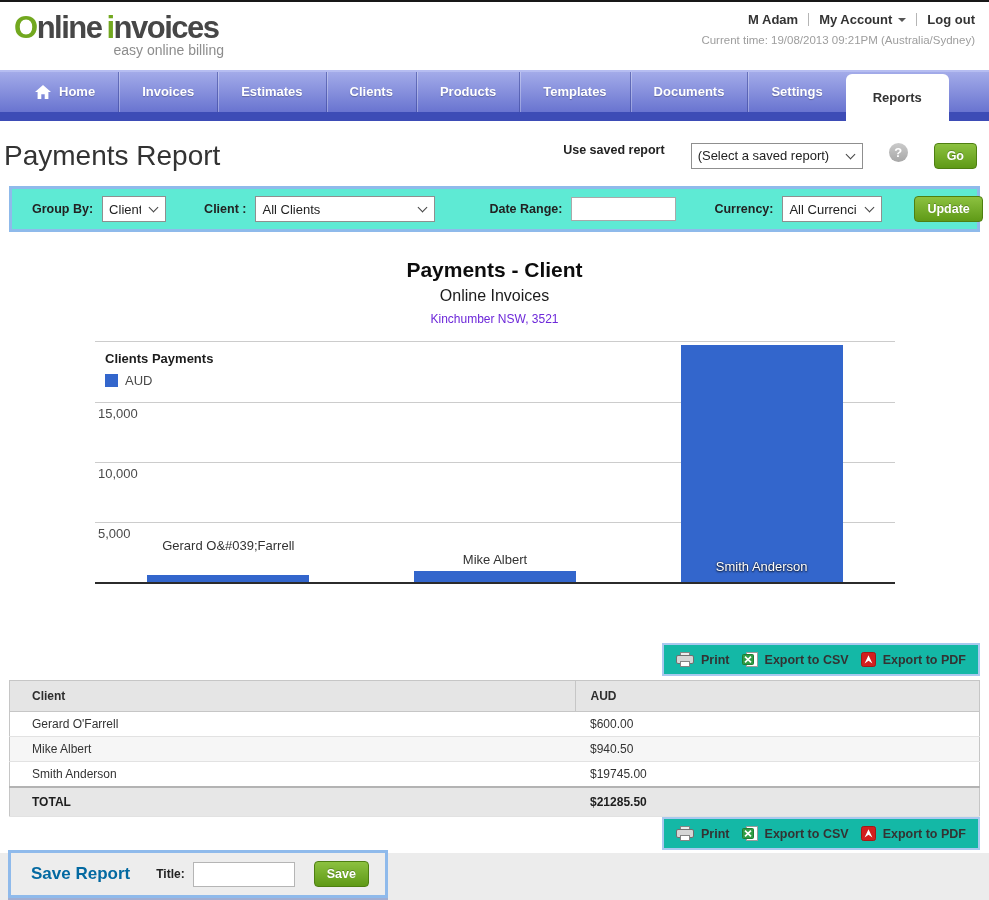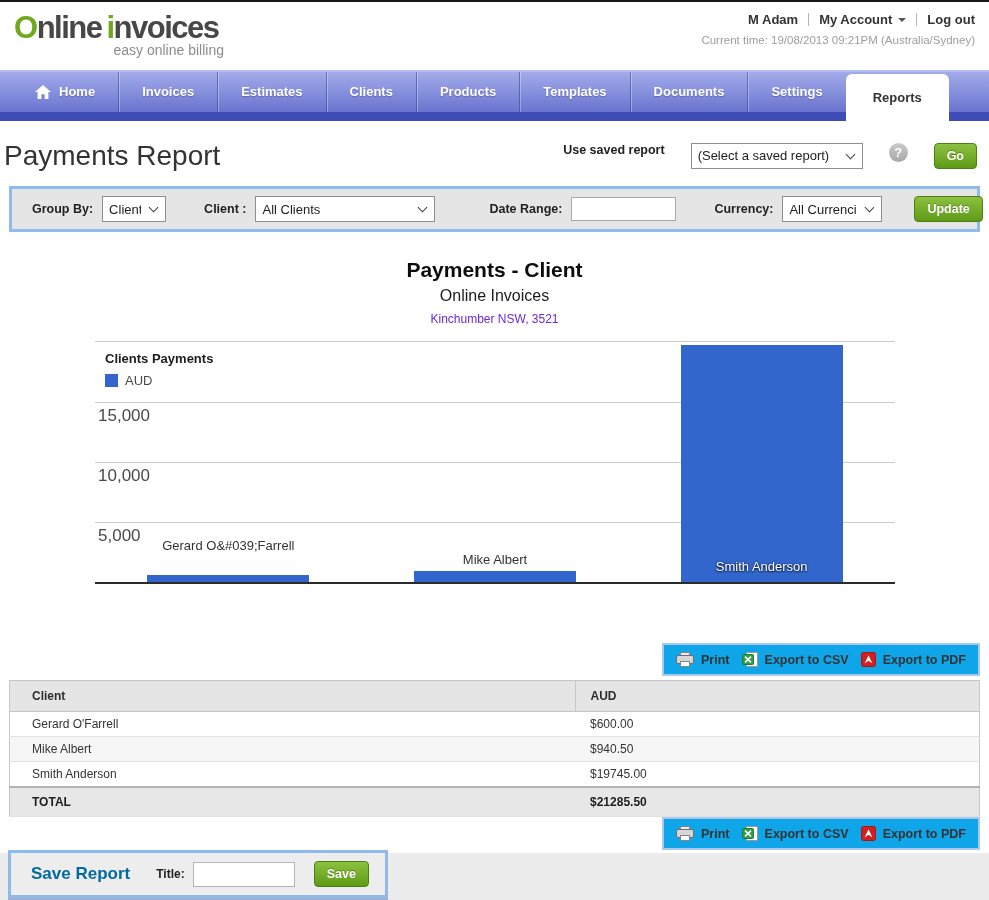--- a/index.html
+++ b/index.html
@@ -34,45 +34,45 @@
   h1{margin:0;font-size:28px;font-weight:400;color:#333;}
   .saved{display:flex;align-items:flex-start;gap:26px;}
   .saved label{font-size:12.5px;font-weight:bold;color:#222;}
   .selwrap{position:relative;display:inline-block;}
   select{appearance:none;-webkit-appearance:none;-moz-appearance:none;background:#fff;border:1px solid #8f8f8f;border-radius:0;height:26px;font-size:13px;color:#222;padding:2px 24px 2px 6px;font-family:"Liberation Sans",sans-serif;cursor:pointer;}
   .chev{position:absolute;right:9px;top:50%;margin-top:-5px;width:6px;height:6px;border-right:1.7px solid #444;border-bottom:1.7px solid #444;transform:rotate(45deg);pointer-events:none;}
   .help{display:inline-block;width:19px;height:19px;border-radius:50%;background:linear-gradient(#cbcbcb,#a7a7a7);color:#fff;font-weight:bold;font-size:13px;text-align:center;line-height:19px;cursor:pointer;}
   .btn{display:inline-block;background:linear-gradient(#8cc140,#5f9a17);border:1px solid #4e7f12;border-radius:4px;color:#fff;font-weight:bold;font-size:12.5px;padding:5px 12px;text-shadow:0 -1px 0 rgba(0,0,0,.25);cursor:pointer;font-family:"Liberation Sans",sans-serif;}
 
   
-  .filterbar{margin:0 9px;border:3px solid #8fbaeb;background:#e5e5e5;height:46px;box-sizing:border-box;display:flex;align-items:center;padding:0 14px 0 20px;}
+  .filterbar{margin:0 9px;border:3px solid #8fbaeb;background:#5eead4;height:46px;box-sizing:border-box;display:flex;align-items:center;padding:0 14px 0 20px;}
   .filterbar label{font-size:12.5px;font-weight:bold;color:#222;margin-right:9px;white-space:nowrap;}
   .fgap{margin-right:38px;}
   .filterbar input[type=text]{width:105px;height:24px;border:1px solid #a9a9a9;box-sizing:border-box;font-size:13px;padding:0 5px;}
 
   
   .chart-titles{text-align:center;margin-top:26px;}
   .chart-titles h2{margin:0 12px 5px;font-size:21px;font-weight:bold;color:#0c0c0c;}
   .csub1{font-size:16px;color:#1b1b1b;margin-bottom:7px;}
   .csub2{font-size:12px;color:#6d28d9;}
 
   
   .plot{position:relative;margin:15px 0 17px 95px;width:800px;height:240px;border-top:1px solid #ccc;border-bottom:2px solid #2b2b2b;}
   .grid{position:absolute;left:0;right:0;height:1px;background:#ccc;}
-  .ytick{position:absolute;left:3px;font-size:17px;color:#4a4a4a;}
+  .ytick{position:absolute;left:3px;font-size:13px;color:#4a4a4a;}
   .legend{position:absolute;left:10px;top:9px;}
   .ltitle{font-size:13px;font-weight:bold;color:#1c1c1c;margin-bottom:7px;}
   .litem{display:flex;align-items:center;gap:7px;font-size:13px;color:#4a4a4a;}
   .swatch{width:13px;height:13px;display:inline-block;}
   .bar{position:absolute;bottom:0;cursor:pointer;}
   .cat{position:absolute;width:24%;text-align:center;font-size:13px;color:#333;white-space:nowrap;text-shadow:-1px -1px 0 #fff,1px -1px 0 #fff,-1px 1px 0 #fff,1px 1px 0 #fff;}
   .cat.inside{color:#fff;text-shadow:0 1px 2px rgba(0,0,0,.8),0 0 2px rgba(0,0,0,.6);}
 
   
-  .toolbar{width:318px;box-sizing:border-box;border:2px solid #a9c9ef;background:#0ea5e9;height:33px;display:flex;align-items:center;justify-content:space-evenly;margin:0 9px 0 auto;}
+  .toolbar{width:318px;box-sizing:border-box;border:2px solid #a9c9ef;background:#14b8a6;height:33px;display:flex;align-items:center;justify-content:space-evenly;margin:0 9px 0 auto;}
   .toolbar.first{margin-top:59px;margin-bottom:4px;}
   .tool{display:flex;align-items:center;gap:7px;font-size:12.5px;font-weight:bold;color:#333;cursor:pointer;}
 
   
   table.report{width:971px;margin:0 9px;border-collapse:collapse;font-size:12px;border:1px solid #c6c6c6;}
   table.report th{background:#e5e5e5;border:1px solid #c6c6c6;text-align:left;font-weight:bold;color:#2e2e2e;padding:8px 10px 8px 22px;}
   table.report th.aud,table.report td.aud{width:41.7%;padding-left:15px;}
   table.report td{padding:5px 10px 5px 22px;color:#333;border-bottom:1px solid #e2e2e2;}
   table.report tr.alt td{background:#f6f6f6;}
   table.report tr.total td{background:#e7e7e7;font-weight:bold;border-top:2px solid #b3b3b3;padding-top:7px;padding-bottom:7px;color:#1e1e1e;}

